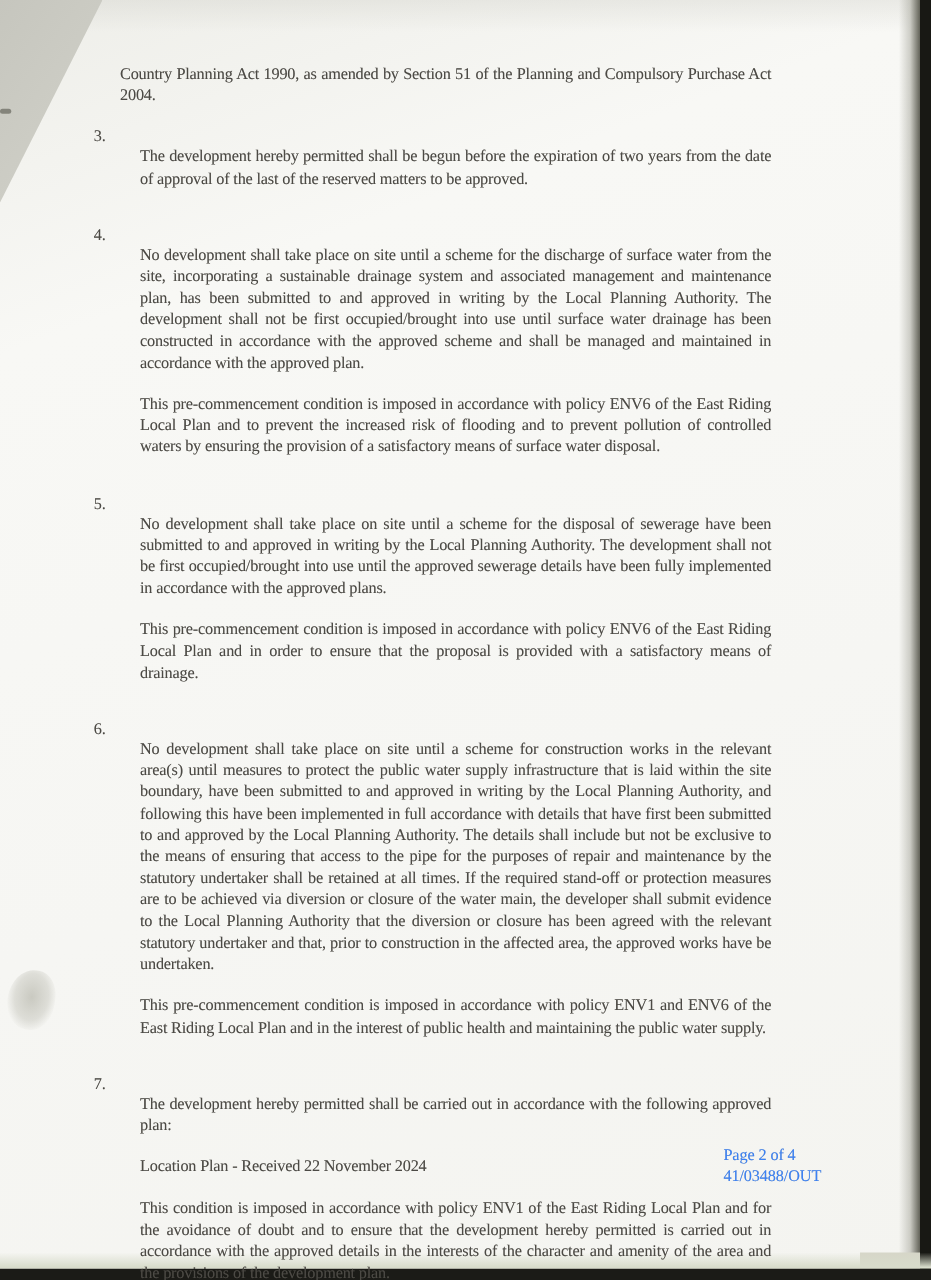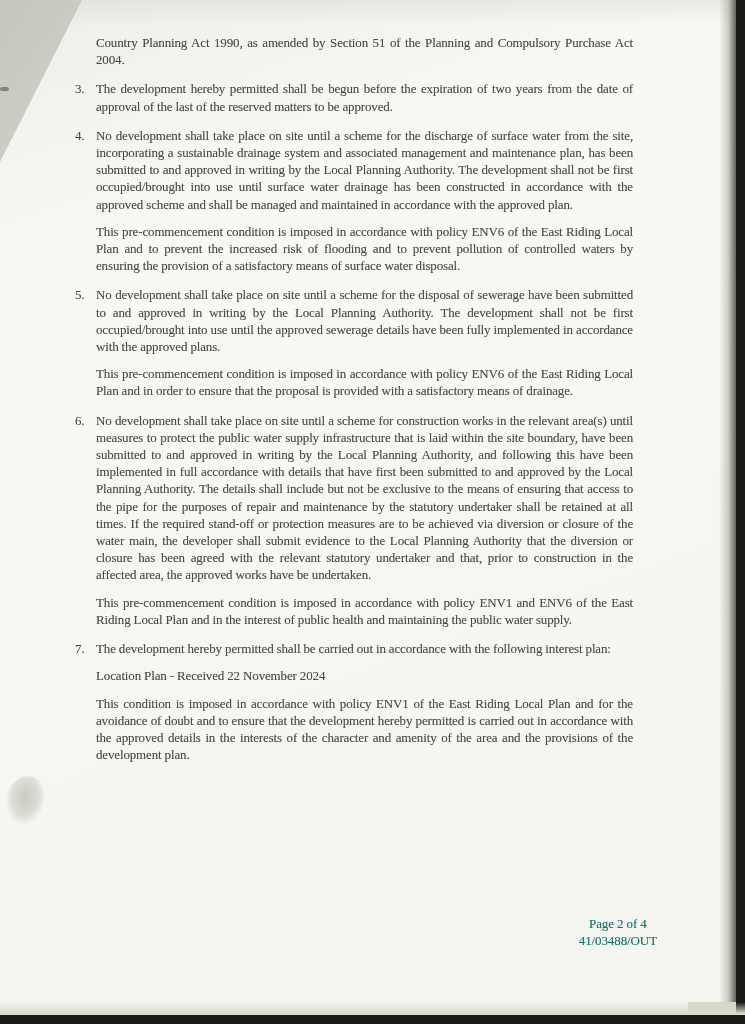--- a/index.html
+++ b/index.html
@@ -84,46 +84,46 @@
     position: absolute;
     left: 75px; top: 34px;
     width: 558px;
     font-size: 13px;
     line-height: 17.2px;
     letter-spacing: -0.15px;
     color: #4c4a45;
     text-shadow: 0 0 0.5px rgba(76,74,69,0.35);
   }
   .para {
-    margin: 0;
+    margin: 16px;
     text-align: justify;
     font-family: Liberation Serif, serif;
   }
   .continuation { margin-left: 21px; }
   .condition {
     display: flex;
     margin-top: 12px;
   }
   .num {
     flex: 0 0 21px;
     width: 21px;
   }
   .cbody { flex: 1; min-width: 0; }
   .cbody .para + .para { margin-top: 10px; }
   .plan-line { text-align: left; }
 
   .footer {
     position: absolute;
     top: 916px;
     right: 88px;
-    text-align: center;
+    text-align: left;
     font-size: 13px;
     line-height: 16.5px;
     letter-spacing: -0.1px;
-    color: #0f766e;
+    color: #3b82f6;
     text-shadow: 0 0 0.5px rgba(76,74,69,0.35);
   }
 </style>
 </head>
 <body>
 
 <div class="scan-page">
 
   <div class="top-shade"></div>
   <div class="corner-fold"></div>
@@ -166,21 +166,21 @@
       <span class="num">6.</span>
       <div class="cbody">
         <p class="para">No development shall take place on site until a scheme for construction works in the relevant area(s) until measures to protect the public water supply infrastructure that is laid within the site boundary, have been submitted to and approved in writing by the Local Planning Authority, and following this have been implemented in full accordance with details that have first been submitted to and approved by the Local Planning Authority. The details shall include but not be exclusive to the means of ensuring that access to the pipe for the purposes of repair and maintenance by the statutory undertaker shall be retained at all times. If the required stand-off or protection measures are to be achieved via diversion or closure of the water main, the developer shall submit evidence to the Local Planning Authority that the diversion or closure has been agreed with the relevant statutory undertaker and that, prior to construction in the affected area, the approved works have be undertaken.</p>
         <p class="para">This pre-commencement condition is imposed in accordance with policy ENV1 and ENV6 of the East Riding Local Plan and in the interest of public health and maintaining the public water supply.</p>
       </div>
     </div>
 
     <div class="condition">
       <span class="num">7.</span>
       <div class="cbody">
-        <p class="para">The development hereby permitted shall be carried out in accordance with the following interest plan:</p>
+        <p class="para">The development hereby permitted shall be carried out in accordance with the following approved plan:</p>
         <p class="para plan-line">Location Plan - Received 22 November 2024</p>
         <p class="para">This condition is imposed in accordance with policy ENV1 of the East Riding Local Plan and for the avoidance of doubt and to ensure that the development hereby permitted is carried out in accordance with the approved details in the interests of the character and amenity of the area and the provisions of the development plan.</p>
       </div>
     </div>
 
   </div>
 
   <div class="footer">
     <div>Page 2 of 4</div>
     <div>41/03488/OUT</div>

